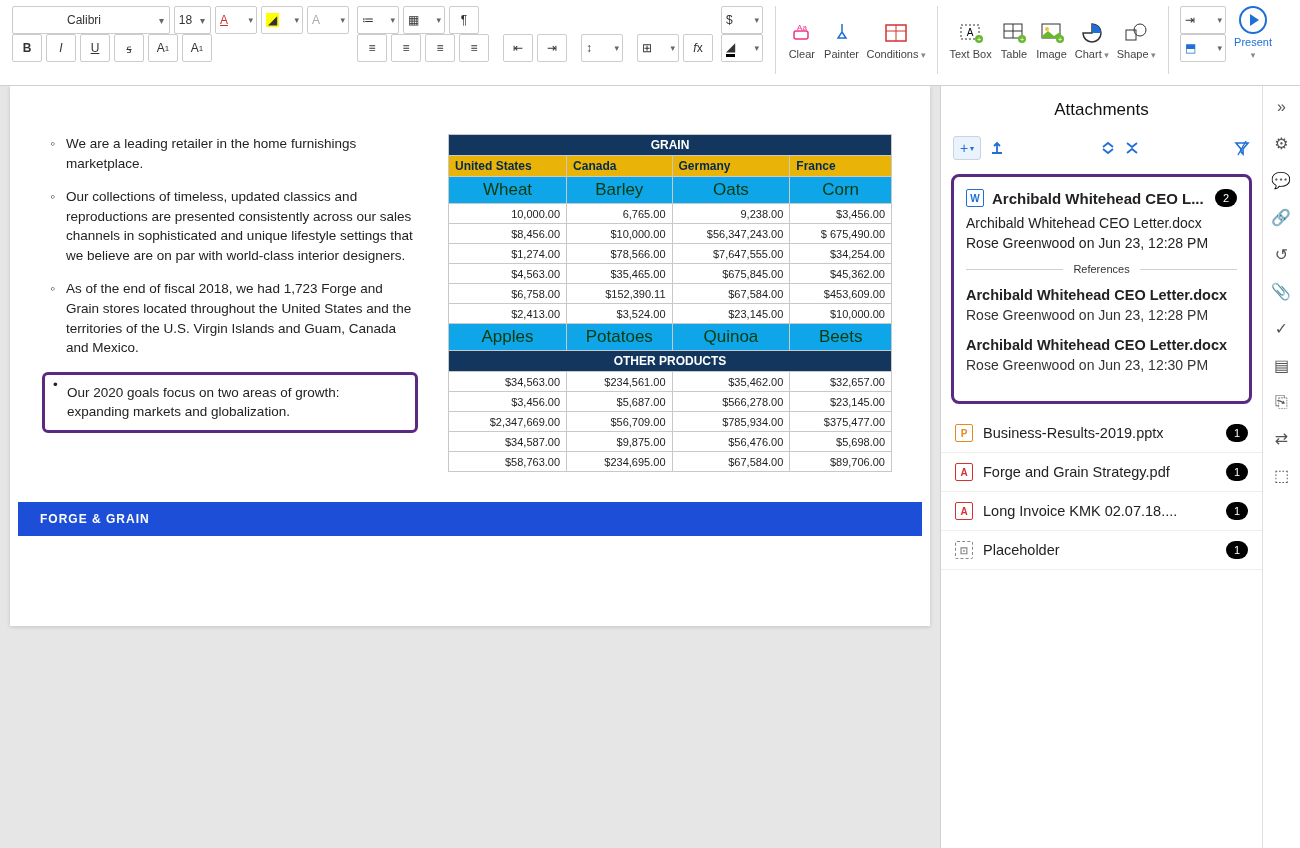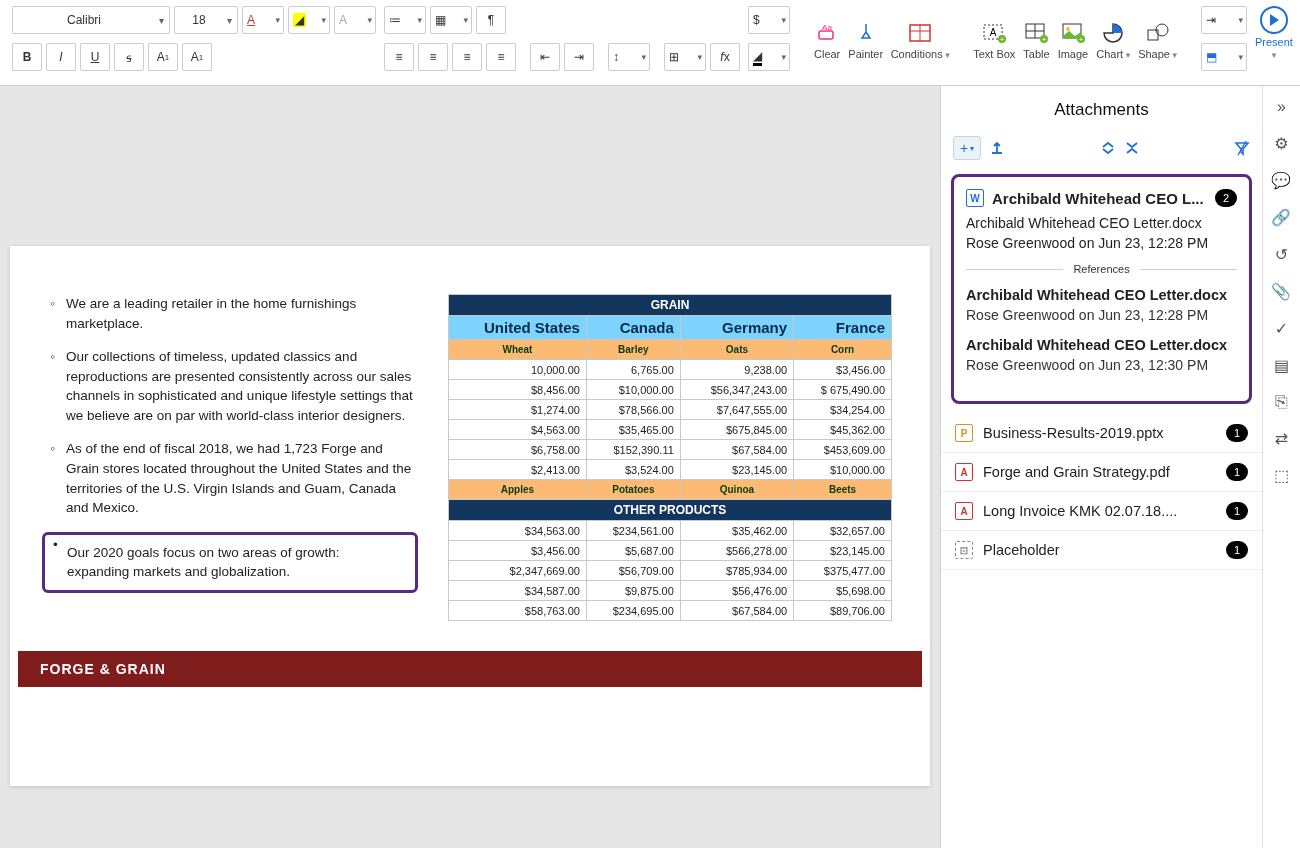--- a/index.html
+++ b/index.html
@@ -1,59 +1,59 @@
 <!DOCTYPE html>
 <html><head>
 <meta charset="utf-8">
 <style>
 * { box-sizing: border-box; margin: 0; padding: 0; }
 body { font-family: -apple-system, BlinkMacSystemFont, "Segoe UI", Arial, sans-serif; font-size: 13px; background: #fff; color: #222; width: 1300px; height: 848px; overflow: hidden; }
 
 .toolbar { height: 86px; border-bottom: 1px solid #d0d0d0; padding: 6px 12px; display: flex; gap: 8px; align-items: flex-start; background: #fff; }
-.tg { display: flex; flex-direction: column; gap: 9px; justify-content: space-between; }
+.tg { display: flex; flex-direction: column; gap: 0; justify-content: space-between; }
 .trow { display: flex; gap: 4px; align-items: center; }
 .sep { width: 1px; background: #d8d8d8; height: 68px; margin: 0 4px; }
 
 .btn, .sel { border: 1px solid #ccc; background: #fff; height: 28px; display: inline-flex; align-items: center; justify-content: center; font-size: 12px; cursor: pointer; border-radius: 2px; color: #333; }
 .btn { width: 30px; }
 .sel { padding: 0 22px 0 8px; position: relative; }
 .sel::after { content: "▾"; position: absolute; right: 5px; font-size: 10px; color: #666; }
 .dd { width: 42px; justify-content: flex-start; padding: 0 4px; position: relative; }
 .dd::after { content: "▾"; position: absolute; right: 3px; font-size: 9px; color: #666; }
 
 .bigbtn { display: flex; flex-direction: column; align-items: center; justify-content: center; width: 58px; height: 68px; gap: 2px; cursor: pointer; border-radius: 3px; }
 .bigbtn .lbl { font-size: 11px; color: #444; white-space: nowrap; }
 .bigbtn .ic { width: 26px; height: 26px; display: flex; align-items: center; justify-content: center; }
 .bigbtn.withcaret .lbl::after { content: " ▾"; color: #888; font-size: 9px; }
 
-.present-btn { display: flex; flex-direction: column; align-items: center; gap: 2px; cursor: pointer; margin-left: auto; margin-right: 4px; }
+.present-btn { display: flex; flex-direction: column; align-items: center; gap: 2px; cursor: pointer; margin-left: auto; margin-right: 16px; }
 .present-circle { width: 28px; height: 28px; border: 2px solid #1f6fd6; border-radius: 50%; display: flex; align-items: center; justify-content: center; }
 .present-circle::before { content: ""; width: 0; height: 0; border-left: 9px solid #1f6fd6; border-top: 6px solid transparent; border-bottom: 6px solid transparent; margin-left: 2px; }
 
 .workspace { display: flex; height: calc(100% - 86px); }
 .canvas-area { flex: 1; background: #e6e6e6; overflow: auto; display: flex; flex-direction: column; align-items: center; }
-.page { width: 920px; background: #fff; margin-top: 160px; box-shadow: 0 1px 4px rgba(0,0,0,0.15); padding: 8px; min-height: 540px; position: relative; }
+.page { width: 920px; background: #fff; box-shadow: 0 1px 4px rgba(0,0,0,0.15); padding: 8px; min-height: 540px; position: relative; }
 
 .page-body { display: flex; padding: 40px 30px 30px; gap: 30px; }
 .left-col { flex: 0 0 370px; font-size: 13.5px; line-height: 1.45; }
 .left-col ul { list-style: none; }
 .left-col li { position: relative; padding-left: 18px; margin-bottom: 14px; }
 .left-col li::before { content: "◦"; position: absolute; left: 2px; top: 0; }
 .left-col li.highlighted { border: 3px solid #5a2a82; border-radius: 6px; padding: 8px 10px 8px 22px; margin-left: -6px; }
 .left-col li.highlighted::before { content: "•"; left: 8px; }
 
 .right-col { flex: 1; }
 .grid-table { width: 100%; border-collapse: collapse; font-size: 11px; }
 .grid-table td, .grid-table th { border: 1px solid #c8c8c8; padding: 3px 6px; text-align: right; height: 20px; }
 .grid-table .hdr { background: #13365e; color: #fff; font-weight: bold; text-align: center; font-size: 12px; }
-.grid-table .sub { background: #7dd3fc; color: #002b4e; font-weight: bold; text-align: right; font-size: 15px; }
-.grid-table .cat { background: #fdba74; color: #0a3; color: #04300a; font-weight: bold; text-align: center; font-size: 10px; }
+.grid-table .sub { background: #eab308; color: #002b4e; font-weight: bold; text-align: left; font-size: 12px; }
+.grid-table .cat { background: #0ea5e9; color: #0a3; color: #04300a; font-weight: normal; text-align: center; font-size: 17px; }
 .grid-table .cat { color: #073b0a; }
 
-.page-footer { background: #7f1d1d; color: #fff; padding: 10px 22px; font-weight: bold; font-size: 14px; letter-spacing: 1px; }
+.page-footer { background: #1d4ed8; color: #fff; padding: 10px 22px; font-weight: bold; font-size: 12px; letter-spacing: 1px; }
 
 .side-panel { width: 322px; border-left: 1px solid #d0d0d0; background: #fff; display: flex; flex-direction: column; }
 .side-title { text-align: center; font-size: 17px; padding: 14px 15px 10px; color: #111; }
 .side-tools { display: flex; align-items: center; gap: 8px; padding: 6px 12px 10px; }
 .side-tools .plus { width: 28px; height: 24px; border: 1px solid #c8d4e6; background: #eaf2fb; border-radius: 3px; display: flex; align-items: center; justify-content: center; color: #1f6fd6; font-size: 14px; position: relative; }
 .side-tools .plus::after { content: "▾"; font-size: 8px; margin-left: 2px; color: #1f6fd6; }
 .side-tools .ticon { color: #1f6fd6; cursor: pointer; }
 .side-tools .spacer { flex: 1; }
 .side-tools .tgroup { display: flex; gap: 10px; }
 
@@ -85,21 +85,21 @@
 .strike { text-decoration: line-through; }
 .sub1 { font-size: 8px; vertical-align: sub; }
 </style>
 </head>
 <body>
 
 <div class="toolbar">
   <div class="tg">
     <div class="trow">
       <div class="sel" style="width:158px">Calibri</div>
-      <div class="sel" style="width:64px">18</div>
+      <div class="sel" style="width:37px">18</div>
       <div class="btn dd">
           <span style="text-decoration:underline;color:#c33">A</span>
         </div>
       <div class="btn dd">
           <span style="background:#ff0;padding:0 2px">◢</span>
         </div>
       <div class="btn dd">
           <span style="color:#aaa">A</span>
         </div>
     </div>

